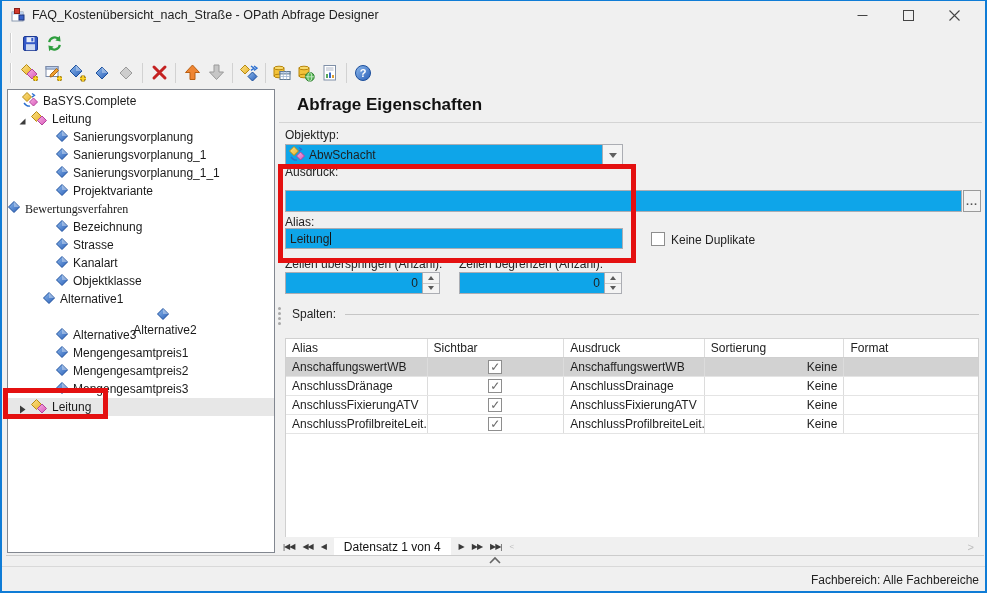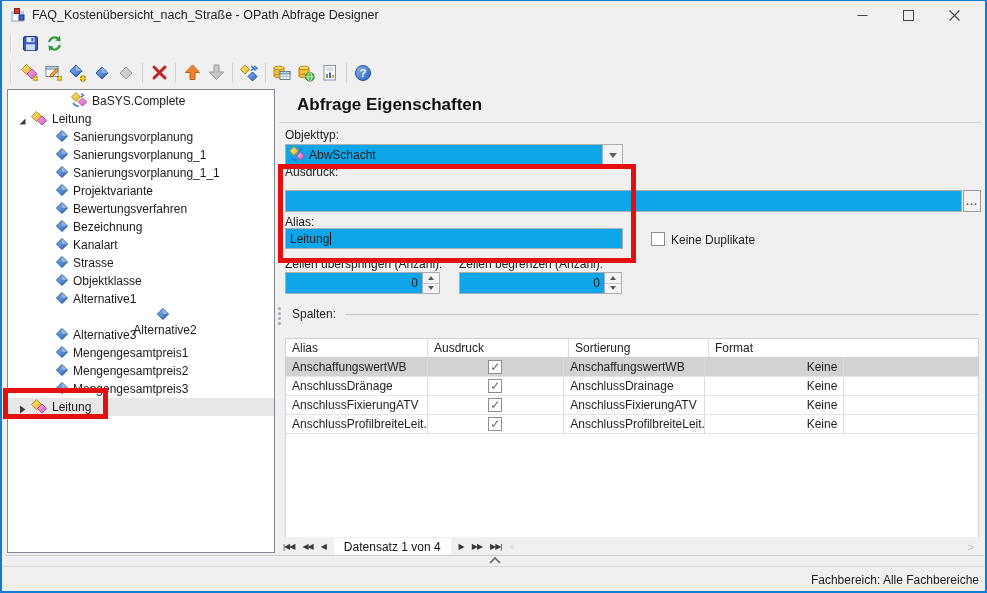--- a/index.html
+++ b/index.html
@@ -245,21 +245,21 @@
     <span class="tsep"></span>
     <span class="tbtn">
       <svg width="18" height="18" viewBox="0 0 18 18">
         <circle cx="9" cy="9" r="7.5" fill="url(#blueg)" stroke="#1c4f9c"></circle>
         <text x="9" y="13" text-anchor="middle" font-size="11" font-weight="bold" fill="#fff" font-family="Liberation Sans, sans-serif">?</text>
       </svg>
     </span>
   </div>
 
   <div class="treepanel" id="treepanel">
-      <div class="tree-row" style="padding-left: 20px; margin-left: 43px;">
+      <div class="tree-row" style="padding-left: 14px;">
         <span class="ticon"><svg width="16" height="16" viewBox="0 0 16 16">
             <polygon points="5,0.5 9.5,5 5,9.5 0.5,5" fill="url(#yelg)" stroke="#b68a12"></polygon>
             <polygon points="11.5,6 15.5,10 11.5,14 7.5,10" fill="url(#pinkg)" stroke="#b4449c"></polygon>
             <path d="M2 11 q2.5 3.5 6 3 M10 1.5 l2.5 1.8 -2.5 1.8" fill="none" stroke="#2c6fd0" stroke-width="1.3"></path>
           </svg></span>
         <span class="tlabel">BaSYS.Complete</span>
       </div>
       <div class="tree-row" style="padding-left: 10px;">
         <span class="exp"><svg width="9" height="9" viewBox="0 0 9 9">
             <polygon points="7.5,1.5 7.5,7.5 1.5,7.5" fill="#3c3c3c"></polygon>
@@ -291,56 +291,56 @@
           </svg></span>
         <span class="tlabel">Sanierungsvorplanung_1_1</span>
       </div>
       <div class="tree-row" style="padding-left: 48px;">
         <span class="ticon"><svg width="12" height="12" viewBox="0 0 12 12">
             <polygon points="6,0.5 11.5,6 6,11.5 0.5,6" fill="url(#blueg)" stroke="#1c4f9c"></polygon>
             <polygon points="6,0.5 11.5,6 6,6" fill="rgba(255,255,255,0.35)"></polygon>
           </svg></span>
         <span class="tlabel">Projektvariante</span>
       </div>
-      <div class="tree-row" style="padding-left: 48px;">
+      <div class="tree-row" style=" font-family: Liberation Serif, serif;">
         <span class="ticon"><svg width="12" height="12" viewBox="0 0 12 12">
             <polygon points="6,0.5 11.5,6 6,11.5 0.5,6" fill="url(#blueg)" stroke="#1c4f9c"></polygon>
             <polygon points="6,0.5 11.5,6 6,6" fill="rgba(255,255,255,0.35)"></polygon>
           </svg></span>
         <span class="tlabel">Bewertungsverfahren</span>
       </div>
       <div class="tree-row" style="padding-left: 48px;">
         <span class="ticon"><svg width="12" height="12" viewBox="0 0 12 12">
             <polygon points="6,0.5 11.5,6 6,11.5 0.5,6" fill="url(#blueg)" stroke="#1c4f9c"></polygon>
             <polygon points="6,0.5 11.5,6 6,6" fill="rgba(255,255,255,0.35)"></polygon>
           </svg></span>
         <span class="tlabel">Bezeichnung</span>
       </div>
       <div class="tree-row" style="padding-left: 48px;">
         <span class="ticon"><svg width="12" height="12" viewBox="0 0 12 12">
             <polygon points="6,0.5 11.5,6 6,11.5 0.5,6" fill="url(#blueg)" stroke="#1c4f9c"></polygon>
             <polygon points="6,0.5 11.5,6 6,6" fill="rgba(255,255,255,0.35)"></polygon>
           </svg></span>
+        <span class="tlabel">Strasse</span>
+      </div>
+      <div class="tree-row" style="padding-left: 48px;">
+        <span class="ticon"><svg width="12" height="12" viewBox="0 0 12 12">
+            <polygon points="6,0.5 11.5,6 6,11.5 0.5,6" fill="url(#blueg)" stroke="#1c4f9c"></polygon>
+            <polygon points="6,0.5 11.5,6 6,6" fill="rgba(255,255,255,0.35)"></polygon>
+          </svg></span>
         <span class="tlabel">Kanalart</span>
       </div>
       <div class="tree-row" style="padding-left: 48px;">
         <span class="ticon"><svg width="12" height="12" viewBox="0 0 12 12">
             <polygon points="6,0.5 11.5,6 6,11.5 0.5,6" fill="url(#blueg)" stroke="#1c4f9c"></polygon>
             <polygon points="6,0.5 11.5,6 6,6" fill="rgba(255,255,255,0.35)"></polygon>
           </svg></span>
-        <span class="tlabel">Strasse</span>
-      </div>
-      <div class="tree-row" style="padding-left: 48px;">
-        <span class="ticon"><svg width="12" height="12" viewBox="0 0 12 12">
-            <polygon points="6,0.5 11.5,6 6,11.5 0.5,6" fill="url(#blueg)" stroke="#1c4f9c"></polygon>
-            <polygon points="6,0.5 11.5,6 6,6" fill="rgba(255,255,255,0.35)"></polygon>
-          </svg></span>
         <span class="tlabel">Objektklasse</span>
       </div>
-      <div class="tree-row" style="padding-left: 48px;">
+      <div class="tree-row" style="padding-left: 35px;">
         <span class="ticon"><svg width="12" height="12" viewBox="0 0 12 12">
             <polygon points="6,0.5 11.5,6 6,11.5 0.5,6" fill="url(#blueg)" stroke="#1c4f9c"></polygon>
             <polygon points="6,0.5 11.5,6 6,6" fill="rgba(255,255,255,0.35)"></polygon>
           </svg></span>
         <span class="tlabel">Alternative1</span>
       </div>
       <div class="tree-row" style="padding-left: 48px; flex-direction: column;">
         <span class="ticon"><svg width="12" height="12" viewBox="0 0 12 12">
             <polygon points="6,0.5 11.5,6 6,11.5 0.5,6" fill="url(#blueg)" stroke="#1c4f9c"></polygon>
             <polygon points="6,0.5 11.5,6 6,6" fill="rgba(255,255,255,0.35)"></polygon>
@@ -451,20 +451,21 @@
       <i></i>
       <i></i>
       <i></i>
     </div>
   <div class="abs lbl" style="left:290px; top:306px;">Spalten:</div>
   <div class="abs hline" style="left:343px; top:313px; width:634px; background:#c6c6c6;"></div>
 
   <div class="abs gridtable" id="gridtable">
       <div class="trow head">
         <div class="tcell c0">Alias</div>
+        <div class="tcell c1">Sichtbar</div>
         <div class="tcell c2">Ausdruck</div>
         <div class="tcell c3">Sortierung</div>
         <div class="tcell c4">Format</div>
       </div>
       <div class="trow body selrow">
         <div class="tcell c0">AnschaffungswertWB</div>
         <div class="tcell c1">
           <span class="checkbox">✓</span>
         </div>
         <div class="tcell c2">AnschaffungswertWB</div>

